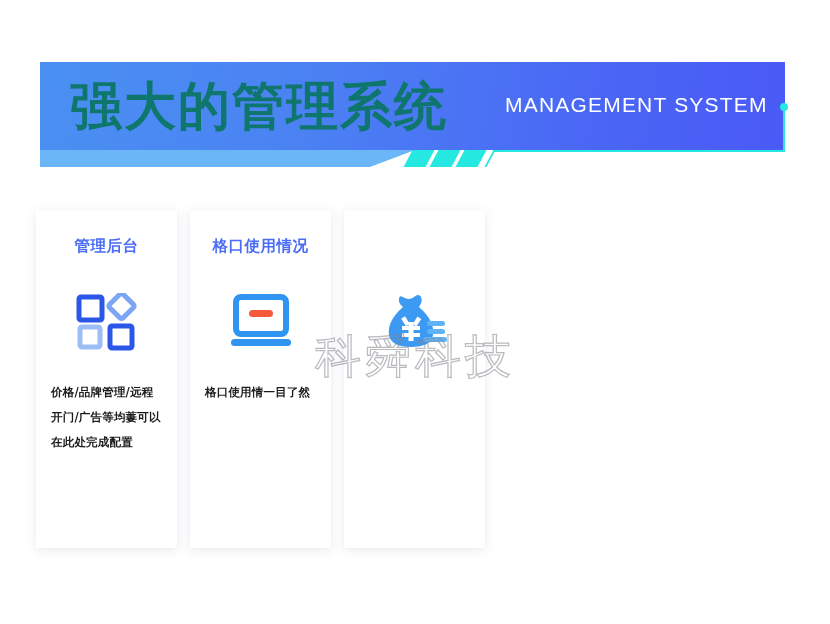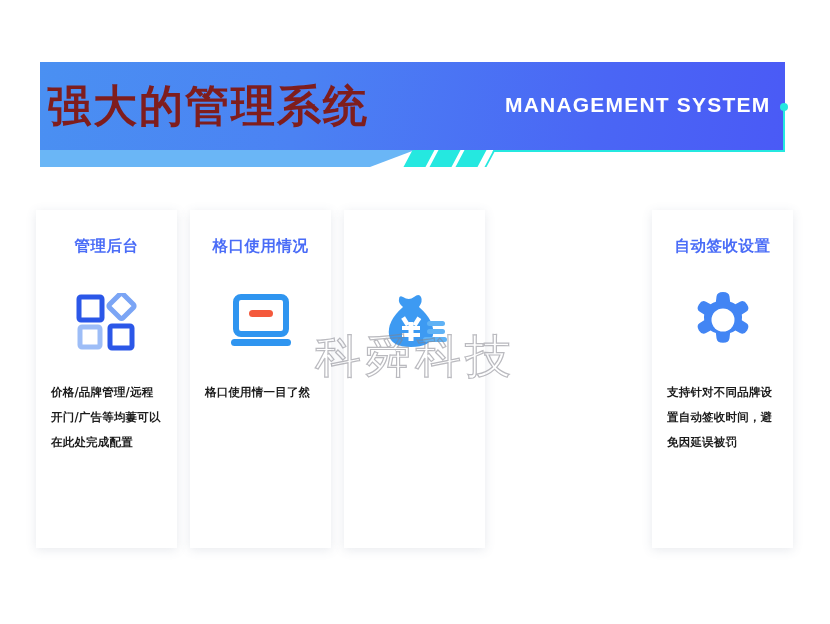--- a/index.html
+++ b/index.html
@@ -17,34 +17,34 @@
     left:0;top:0;width:830px;height:200px;
   }
   #banner-bar{
     position:absolute;
     left:40px;top:62px;
     width:745px;height:88px;
     background:linear-gradient(100deg,#4a90f2 0%,#4b82f3 35%,#4a66f5 75%,#4a5af6 100%);
   }
   #banner-title{
     position:absolute;
-    left:47px;top:78px;
-    font-size:44px;
+    left:70px;top:78px;
+    font-size:52px;
     font-weight:bold;
-    color:#7f1d1d;
+    color:#0f766e;
     letter-spacing:2px;
     line-height:56px;
     font-family:"DejaVu Sans","Liberation Sans",sans-serif;
     white-space:nowrap;
   }
   #banner-subtitle{
     position:absolute;
     left:505px;top:93px;
     font-size:21px;
-    font-weight:bold;
+    font-weight:normal;
     color:#ffffff;
     letter-spacing:1.2px;
     white-space:nowrap;
   }
   
   #banner-strip{
     position:absolute;
     left:40px;top:150px;
     width:375px;height:17px;
     background:#6ab6f6;
@@ -214,32 +214,16 @@
         <g fill="#5fb2f5">
           <rect x="48" y="30" width="18" height="5" rx="2.5"></rect>
           <rect x="48" y="38" width="18" height="5" rx="2.5"></rect>
           <rect x="44" y="46" width="24" height="5" rx="2.5"></rect>
         </g>
       </svg>
     </div>
   </div>
 
 
-  <div class="card" style="left:652px;">
-    <div class="card-title">自动签收设置</div>
-    <div class="card-icon">
-      <svg width="66" height="66" viewBox="0 0 66 66">
-        <path fill="#4285f4" d="M33 3 q6 0 6.5 4.5 l0.6 5.2 q2.9 0.9 5.3 2.6 l4.6-2.6
-          q4-2.2 7.1 2.7 q3 4.9 -0.9 7.3 l-4.4 2.8 q0.5 2.9 0 5.8 l4.4 2.8
-          q3.9 2.4 0.9 7.3 q-3.1 4.9 -7.1 2.7 l-4.6-2.6 q-2.4 1.7 -5.3 2.6
-          l-0.6 5.2 q-0.5 4.5 -6.5 4.5 q-6 0 -6.5-4.5 l-0.6-5.2 q-2.9-0.9 -5.3-2.6
-          l-4.6 2.6 q-4 2.2 -7.1-2.7 q-3-4.9 0.9-7.3 l4.4-2.8 q-0.5-2.9 0-5.8
-          l-4.4-2.8 q-3.9-2.4 -0.9-7.3 q3.1-4.9 7.1-2.7 l4.6 2.6 q2.4-1.7 5.3-2.6
-          l0.6-5.2 q0.5-4.5 6.5-4.5 Z"></path>
-        <circle cx="33" cy="31" r="11.5" fill="#ffffff"></circle>
-      </svg>
-    </div>
-    <div class="card-desc">支持针对不同品牌设置自动签收时间，避免因延误被罚</div>
-  </div>
 
 </div>
 
 <div id="watermark">科舜科技</div>
 
 </body></html>

